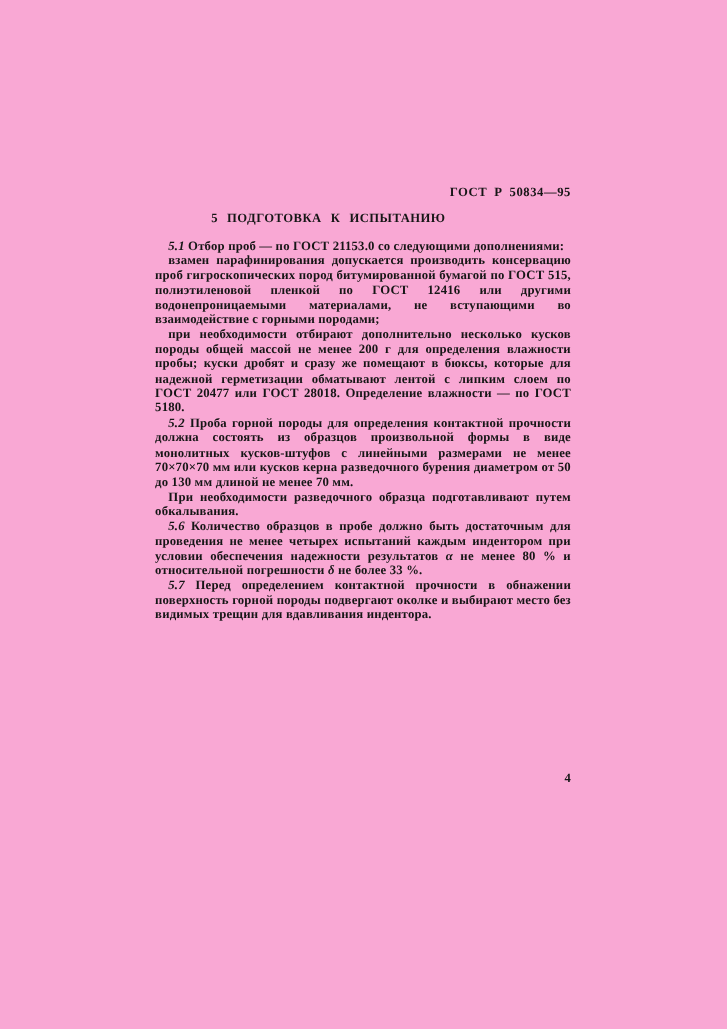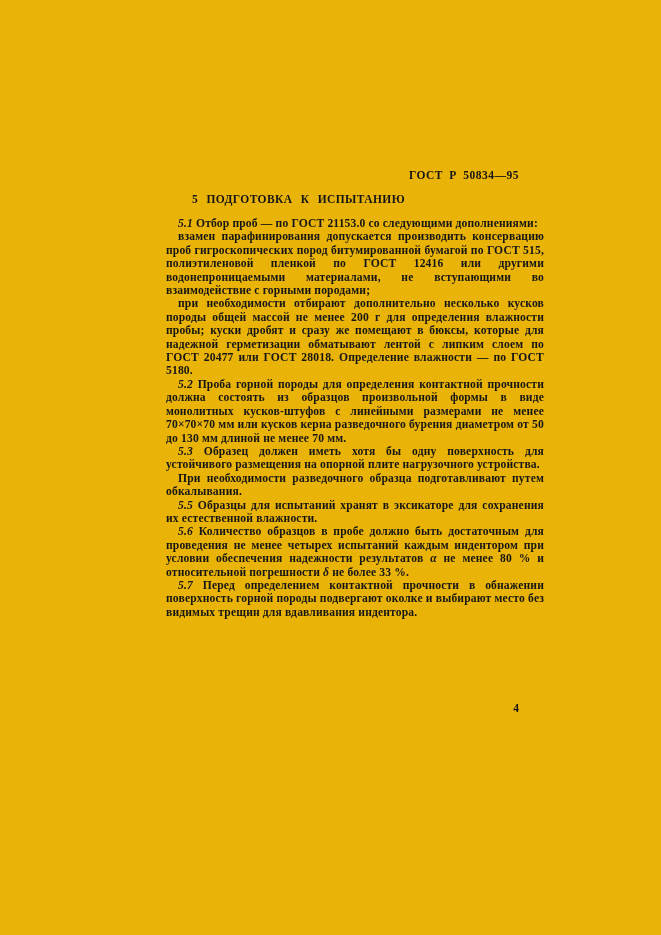--- a/index.html
+++ b/index.html
@@ -4,21 +4,21 @@
 <style>
   html, body {
     margin: 0;
     padding: 0;
     background: #ffffff;
   }
   .sheet {
     position: relative;
     width: 661px;
     height: 935px;
-    background: #eab308;
+    background: #f9a8d4;
     color: #161616;
     font-family: "Liberation Serif", serif;
     font-weight: bold;
     overflow: hidden;
   }
   .running-header {
     position: absolute;
     top: 169px;
     left: 141px;
     width: 378px;
@@ -40,21 +40,20 @@
   }
   .body-text {
     position: absolute;
     top: 217px;
     left: 141px;
     width: 378px;
     font-size: 11.6px;
     line-height: 13.4px;
     text-align: justify;
     letter-spacing: 0.15px;
-    margin-left: 25px;
   }
   .para {
     margin: 0;
     text-indent: 12px;
   }
   .it {
     font-style: italic;
   }
   .page-number {
     position: absolute;
@@ -71,21 +70,19 @@
 <div class="sheet">
   <div class="running-header">ГОСТ Р 50834—95</div>
 
   <div class="section-heading">5 ПОДГОТОВКА К ИСПЫТАНИЮ</div>
 
   <div class="body-text">
       <p class="para"><span class="it">5.1</span><span> Отбор проб — по ГОСТ 21153.0 со следующими дополнениями:</span></p>
       <p class="para"><span>взамен парафинирования допускается производить консервацию проб гигроскопических пород битумированной бумагой по ГОСТ 515, полиэтиленовой пленкой по ГОСТ 12416 или другими водонепроницаемыми материалами, не вступающими во взаимодействие с горными породами;</span></p>
       <p class="para"><span>при необходимости отбирают дополнительно несколько кусков породы общей массой не менее 200 г для определения влажности пробы; куски дробят и сразу же помещают в бюксы, которые для надежной герметизации обматывают лентой с липким слоем по ГОСТ 20477 или ГОСТ 28018. Определение влажности — по ГОСТ 5180.</span></p>
       <p class="para"><span class="it">5.2</span><span> Проба горной породы для определения контактной прочности должна состоять из образцов произвольной формы в виде монолитных кусков-штуфов с линейными размерами не менее 70×70×70 мм или кусков керна разведочного бурения диаметром от 50 до 130 мм длиной не менее 70 мм.</span></p>
-      <p class="para"><span class="it">5.3</span><span> Образец должен иметь хотя бы одну поверхность для устойчивого размещения на опорной плите нагрузочного устройства.</span></p>
       <p class="para"><span>При необходимости разведочного образца подготавливают путем обкалывания.</span></p>
-      <p class="para"><span class="it">5.5</span><span> Образцы для испытаний хранят в эксикаторе для сохранения их естественной влажности.</span></p>
       <p class="para"><span class="it">5.6</span><span> Количество образцов в пробе должно быть достаточным для проведения не менее четырех испытаний каждым индентором при условии обеспечения надежности результатов </span><span class="it">α</span><span> не менее 80 % и относительной погрешности </span><span class="it">δ</span><span> не более 33 %.</span></p>
       <p class="para"><span class="it">5.7</span><span> Перед определением контактной прочности в обнажении поверхность горной породы подвергают околке и выбирают место без видимых трещин для вдавливания индентора.</span></p>
     </div>
 
   <div class="page-number">4</div>
 </div>
 
 </body></html>

